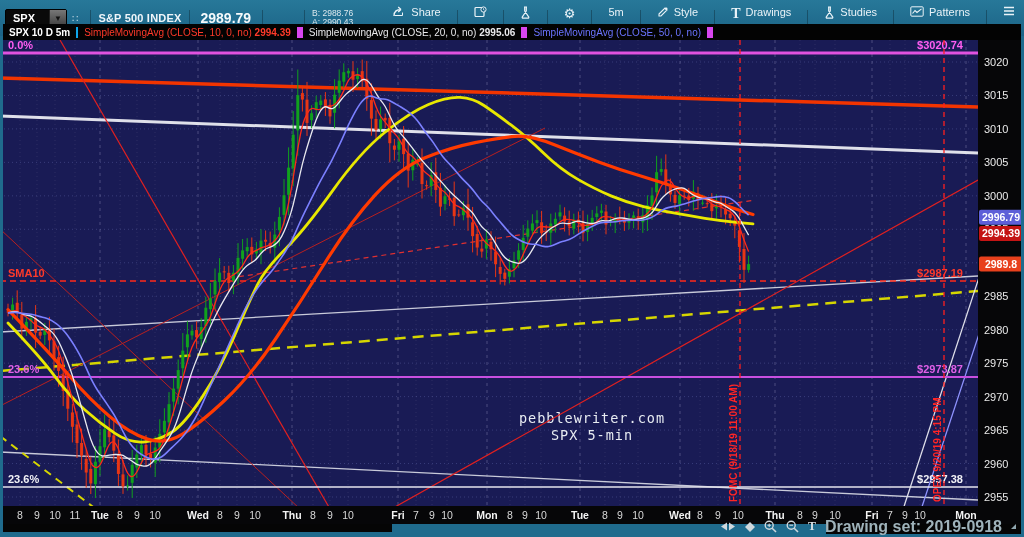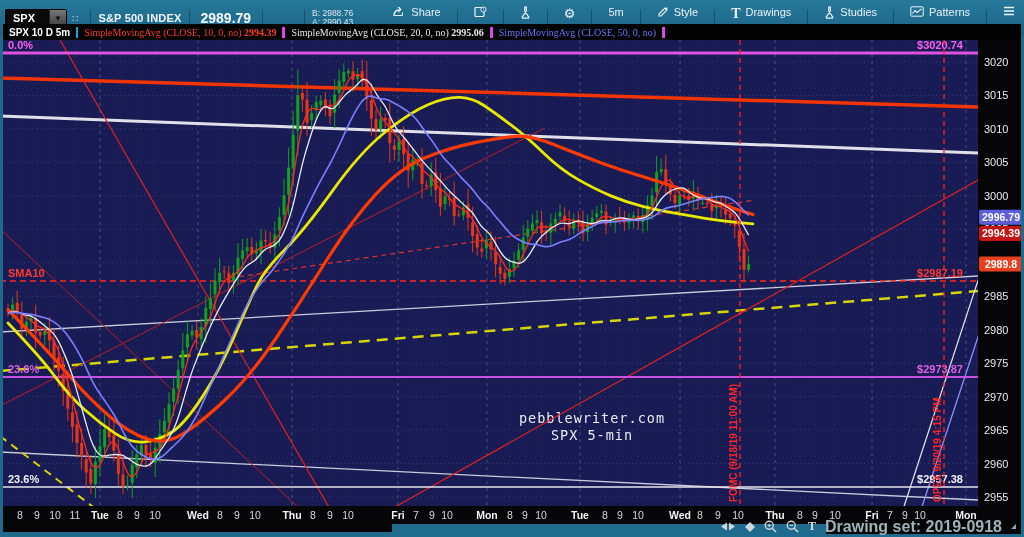--- a/index.html
+++ b/index.html
@@ -25,21 +25,21 @@
   .tb-btn{position:relative;display:flex;align-items:flex-start;gap:5px;padding:0 9px;height:24px;
           cursor:pointer;white-space:nowrap;}
   .tb-btn .ic{display:flex;align-items:center;}
   .dd-mark{position:absolute;right:2px;bottom:2px;width:0;height:0;
            border-left:4px solid transparent;border-bottom:4px solid #cfe3ec;}
   
   .chart-header{position:absolute;top:24px;left:3px;width:1018px;height:16px;background:#030303;
                 display:flex;align-items:center;font-size:10px;color:#e2e2e2;overflow:hidden;}
   .ch-item{padding:0 6px;border-right:2px solid #0ea5e9;white-space:nowrap;}
   .ch-title{font-weight:bold;color:#fff;}
-  .ch-study{padding:0 6px;border-right:3px solid #d946ef;white-space:nowrap;font-family:Liberation Serif, serif;}
+  .ch-study{padding:0 6px;border-right:6px solid #d946ef;white-space:nowrap;}
   .ch-flex{flex:1;}
   
   .frame-l{position:absolute;top:40px;left:0;width:3px;height:497px;background:#1f6b8d;}
   .frame-r{position:absolute;top:40px;right:0;width:3px;height:497px;background:#1f6b8d;}
   
   .status{position:absolute;top:519px;right:8px;height:15px;display:flex;align-items:center;
           gap:9px;color:#cfd8dd;font-size:10px;z-index:5;}
   .status .sic{display:flex;align-items:center;gap:2px;color:#cfd8dd;}
   .status .tglyph{font-family:"Liberation Serif",serif;font-size:12px;font-weight:bold;color:#d8e0e4;}
   .drawset{color:#9fb3bb;font-size:16px;font-weight:bold;}

